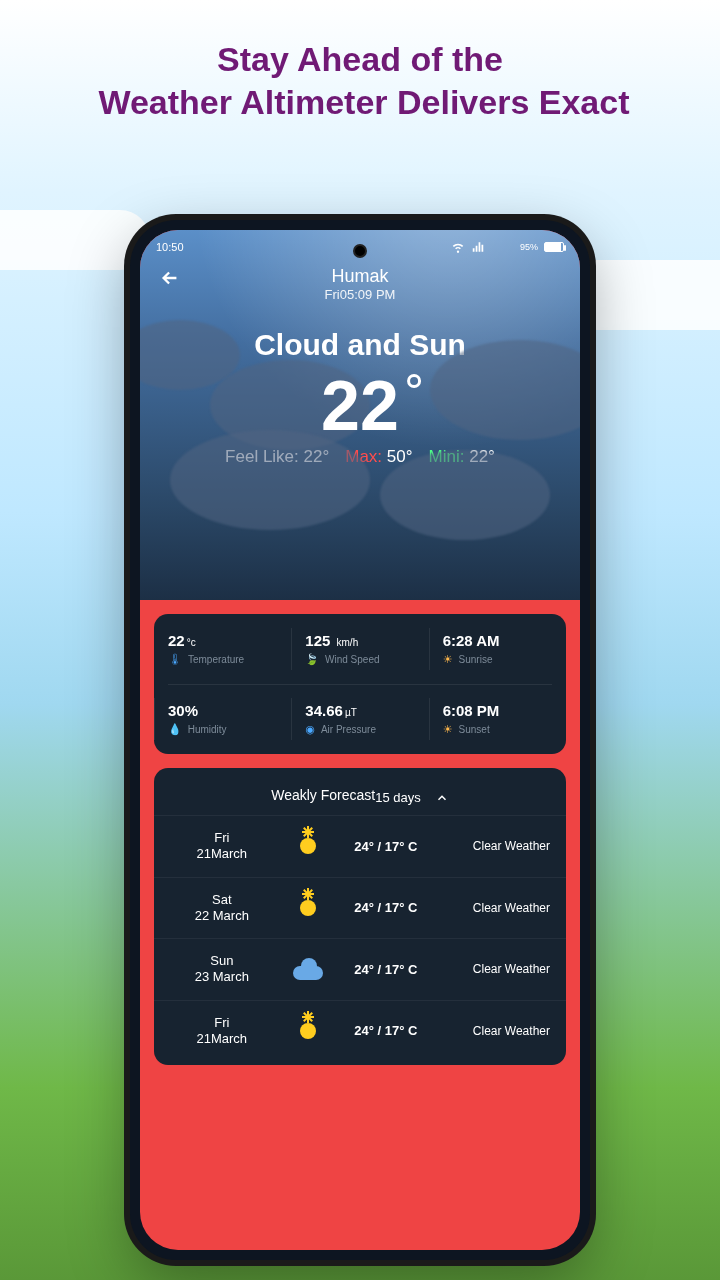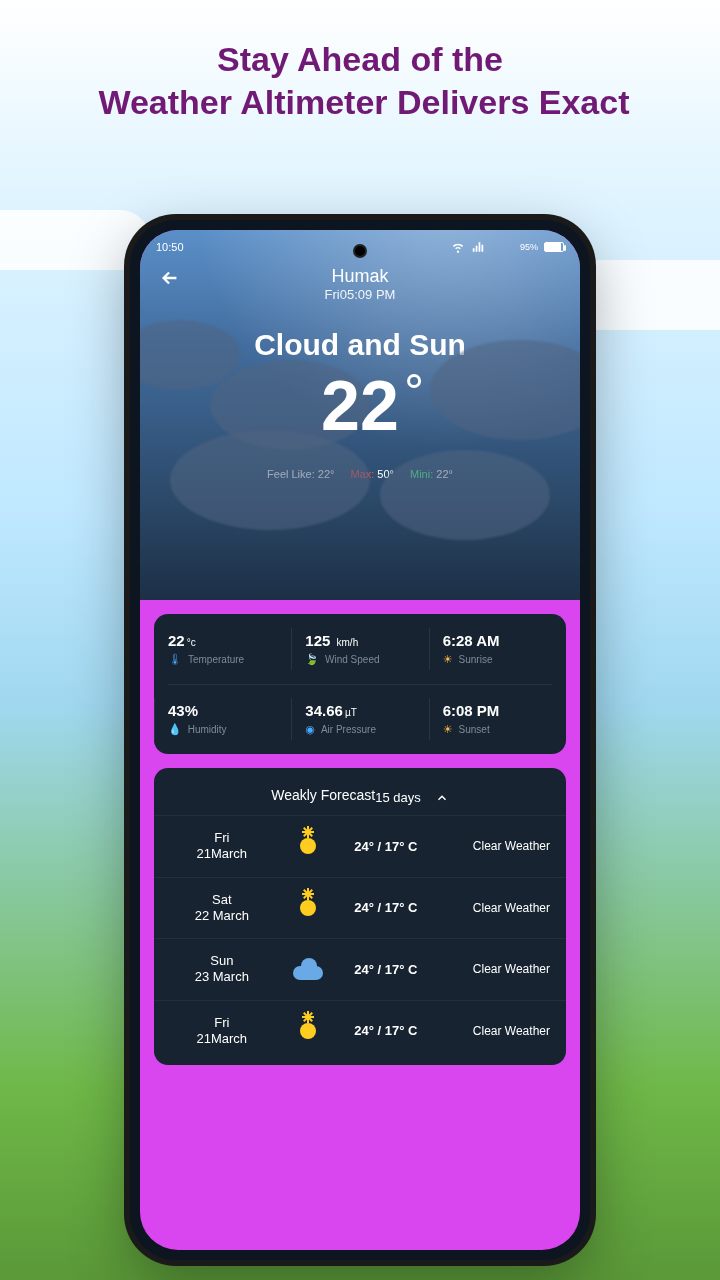--- a/index.html
+++ b/index.html
@@ -29,21 +29,21 @@
     width: 460px; height: 1040px;
     background: #0d1521;
     border-radius: 46px;
     box-shadow: 0 0 0 6px #1a1a1a, 0 20px 60px rgba(0,0,0,0.35), -4px 0 0 #222, 4px 0 0 #222;
     overflow: hidden;
   }
   .screen {
     position: absolute; inset: 10px;
     border-radius: 38px;
     overflow: hidden;
-    background: #d946ef;
+    background: #ef4444;
   }
   .camera {
     position: absolute; top: 14px; left: 50%; transform: translateX(-50%);
     width: 14px; height: 14px; background: #000; border-radius: 50%;
     z-index: 10; border: 2px solid #222;
   }
   .hero {
     position: relative;
     height: 370px;
     background:
@@ -76,21 +76,21 @@
   .big-temp {
     text-align: center; color: #fff; font-size: 70px; font-weight: 800;
     position: relative; display: inline-block; left: 50%; transform: translateX(-50%);
     margin-top: 4px;
   }
   .deg-ring {
     position: absolute; top: 8px; right: -22px; width: 14px; height: 14px;
     border: 3px solid #fff; border-radius: 50%;
   }
   .feel-row {
-    text-align: center; color: #fff; font-size: 11px; margin-top: 22px;
+    text-align: center; color: #fff; font-size: 17px; margin-top: 1px;
     display: flex; justify-content: center; gap: 16px;
   }
   .feel-row .max-l { color: #ff4d4d; }
   .feel-row .min-l { color: #4dff88; }
   .cards { padding: 0 14px; }
   .grid6 {
     background: #172330; border-radius: 14px; margin-top: 14px;
     display: grid; grid-template-columns: repeat(3, 1fr);
     position: relative;
   }
@@ -229,21 +229,21 @@
             </div>
         </div>
         <div class="gcell">
           <div class="gval">6:28 AM</div>
           <div class="glabel">
               <span class="gicon sun">☀</span>
               <span>Sunrise</span>
             </div>
         </div>
         <div class="gcell">
-          <div class="gval">43%</div>
+          <div class="gval">30%</div>
           <div class="glabel">
               <span class="gicon">💧</span>
               <span>Humidity</span>
             </div>
         </div>
         <div class="gcell">
           <div class="gval"><span>34.66</span><span class="unit">µT</span></div>
           <div class="glabel">
               <span class="gicon">◉</span>
               <span>Air Pressure</span>

